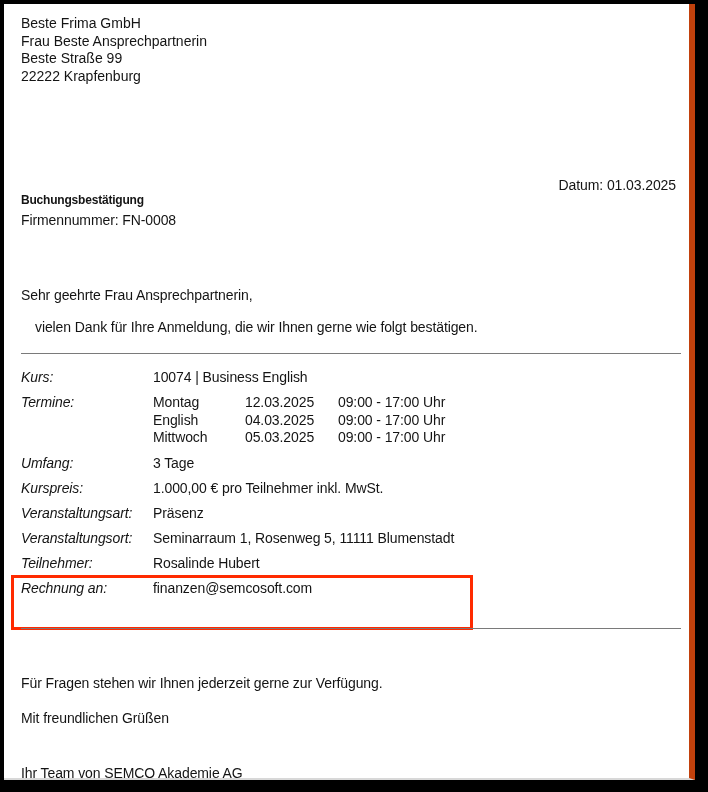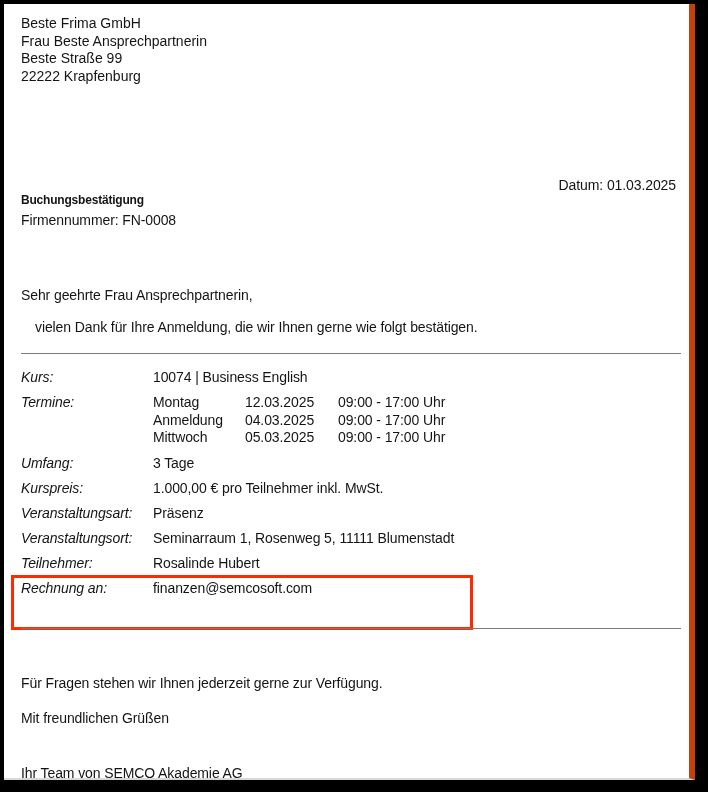--- a/index.html
+++ b/index.html
@@ -134,21 +134,21 @@
 
   <div class="row txt termine" style="top:390px;">
     <span class="label">Termine:</span>
     <div class="value">
       <div class="t-row">
         <span class="day">Montag</span>
         <span class="tdate">12.03.2025</span>
         <span class="ttime">09:00 - 17:00 Uhr</span>
       </div>
       <div class="t-row">
-        <span class="day">Anmeldung</span>
+        <span class="day">English</span>
         <span class="tdate">04.03.2025</span>
         <span class="ttime">09:00 - 17:00 Uhr</span>
       </div>
       <div class="t-row">
         <span class="day">Mittwoch</span>
         <span class="tdate">05.03.2025</span>
         <span class="ttime">09:00 - 17:00 Uhr</span>
       </div>
     </div>
   </div>

